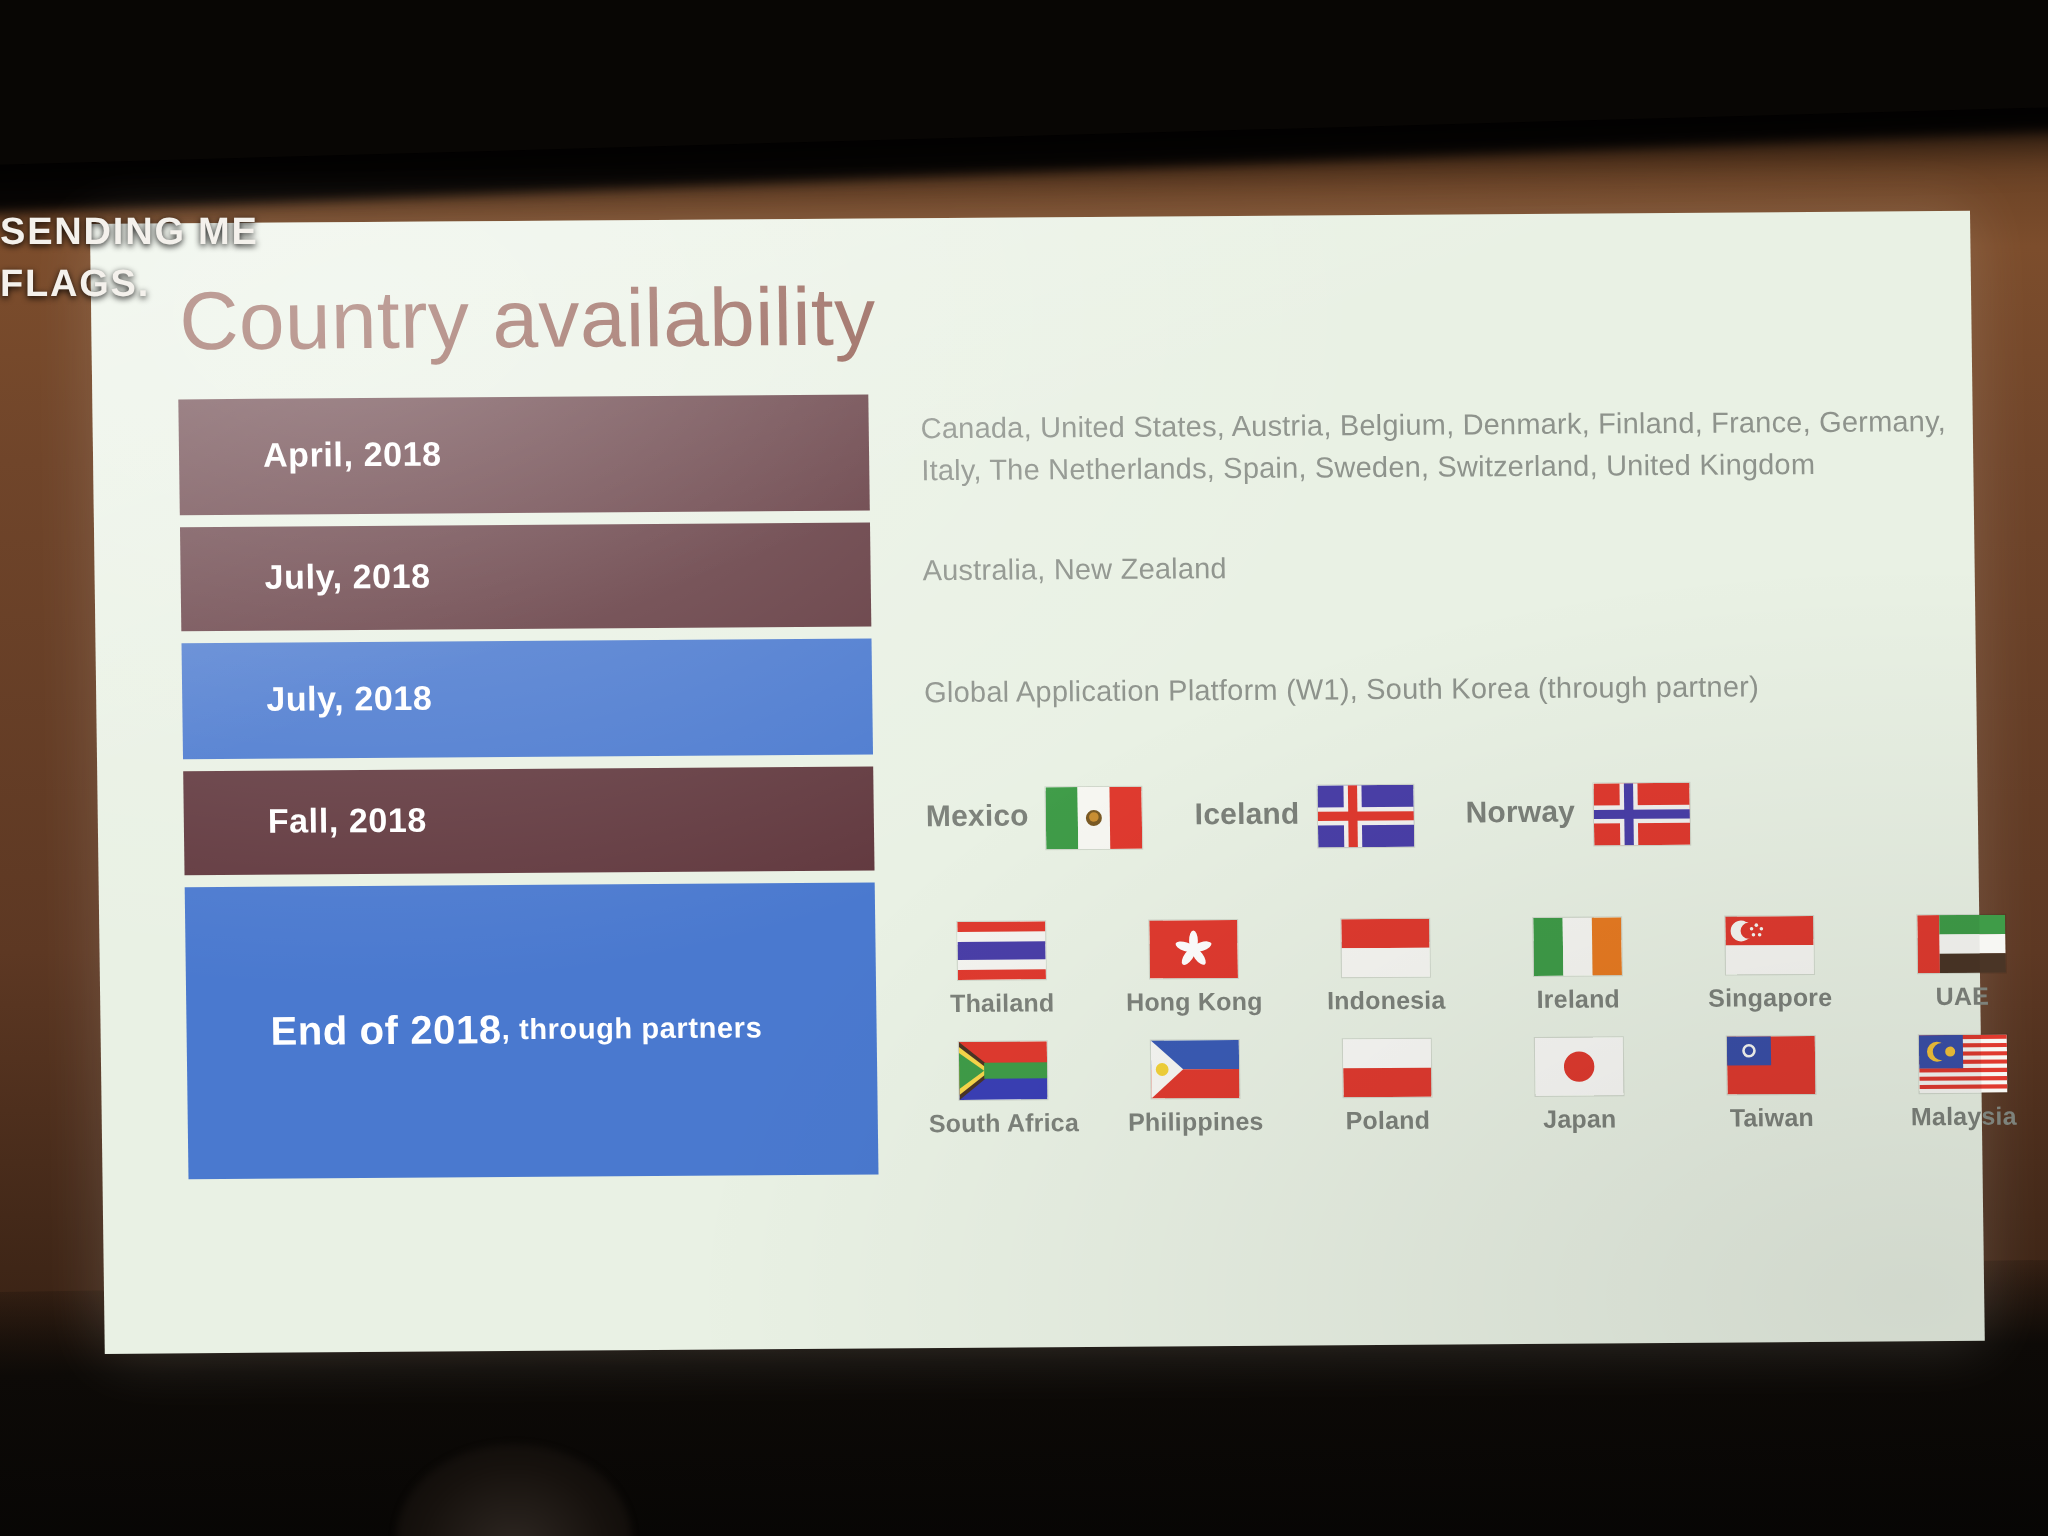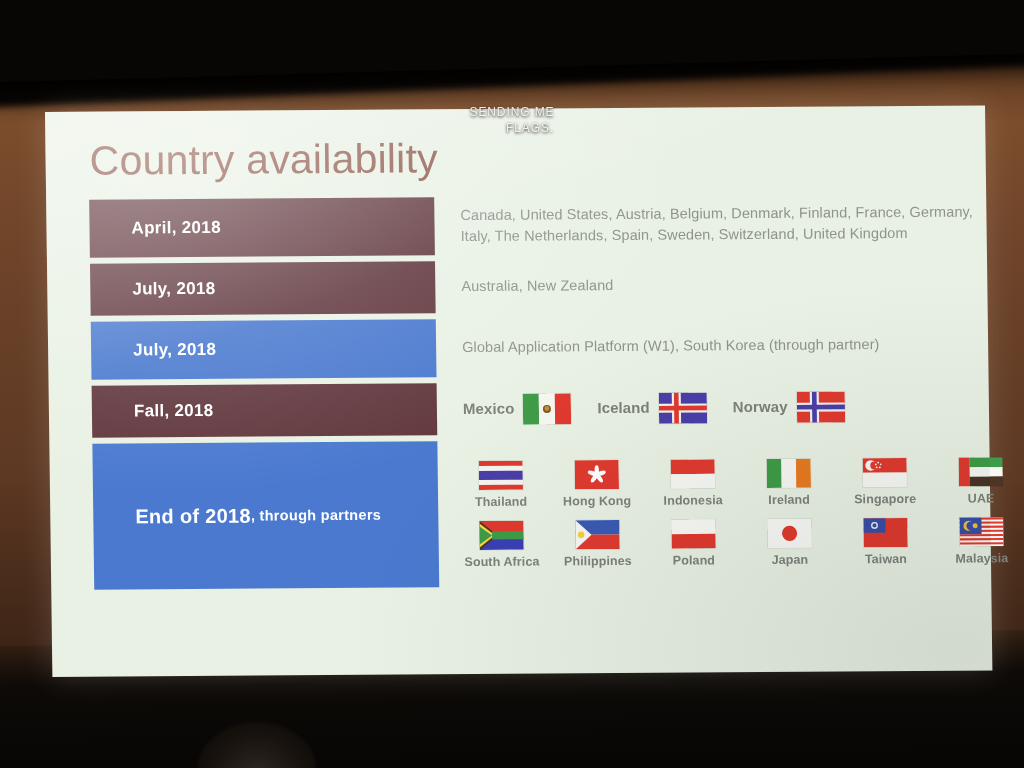--- a/index.html
+++ b/index.html
@@ -149,30 +149,30 @@
     width: 48px; height: 31px;
     display: block;
     box-shadow: 0 0 0 .5px rgba(0,0,0,.10);
   }
   .flag.sm { width: 44px; height: 29px; }
 
   
   .caption {
     position: absolute;
     left: 0; right: 0; top: 104px;
-    text-align: center;
+    text-align: left;
     color: #f4f1ec;
-    font-size: 12px;
-    font-weight: normal;
+    font-size: 19px;
+    font-weight: bold;
     letter-spacing: .9px;
     line-height: 1.35;
     text-shadow: 0 1px 3px rgba(0,0,0,.9);
     z-index: 30;
   }
-  .caption .l2 { display: block; padding-left: 36px; }
+  .caption .l2 { display: block; }
 </style>
 </head>
 <body>
 
 <div class="room">
   <div class="wall-brown"></div>
   <div class="wall-blackband2"></div>
   <div class="wall-blackband"></div>
   <div class="floor-dark"></div>
   <div class="head-silhouette"></div>

